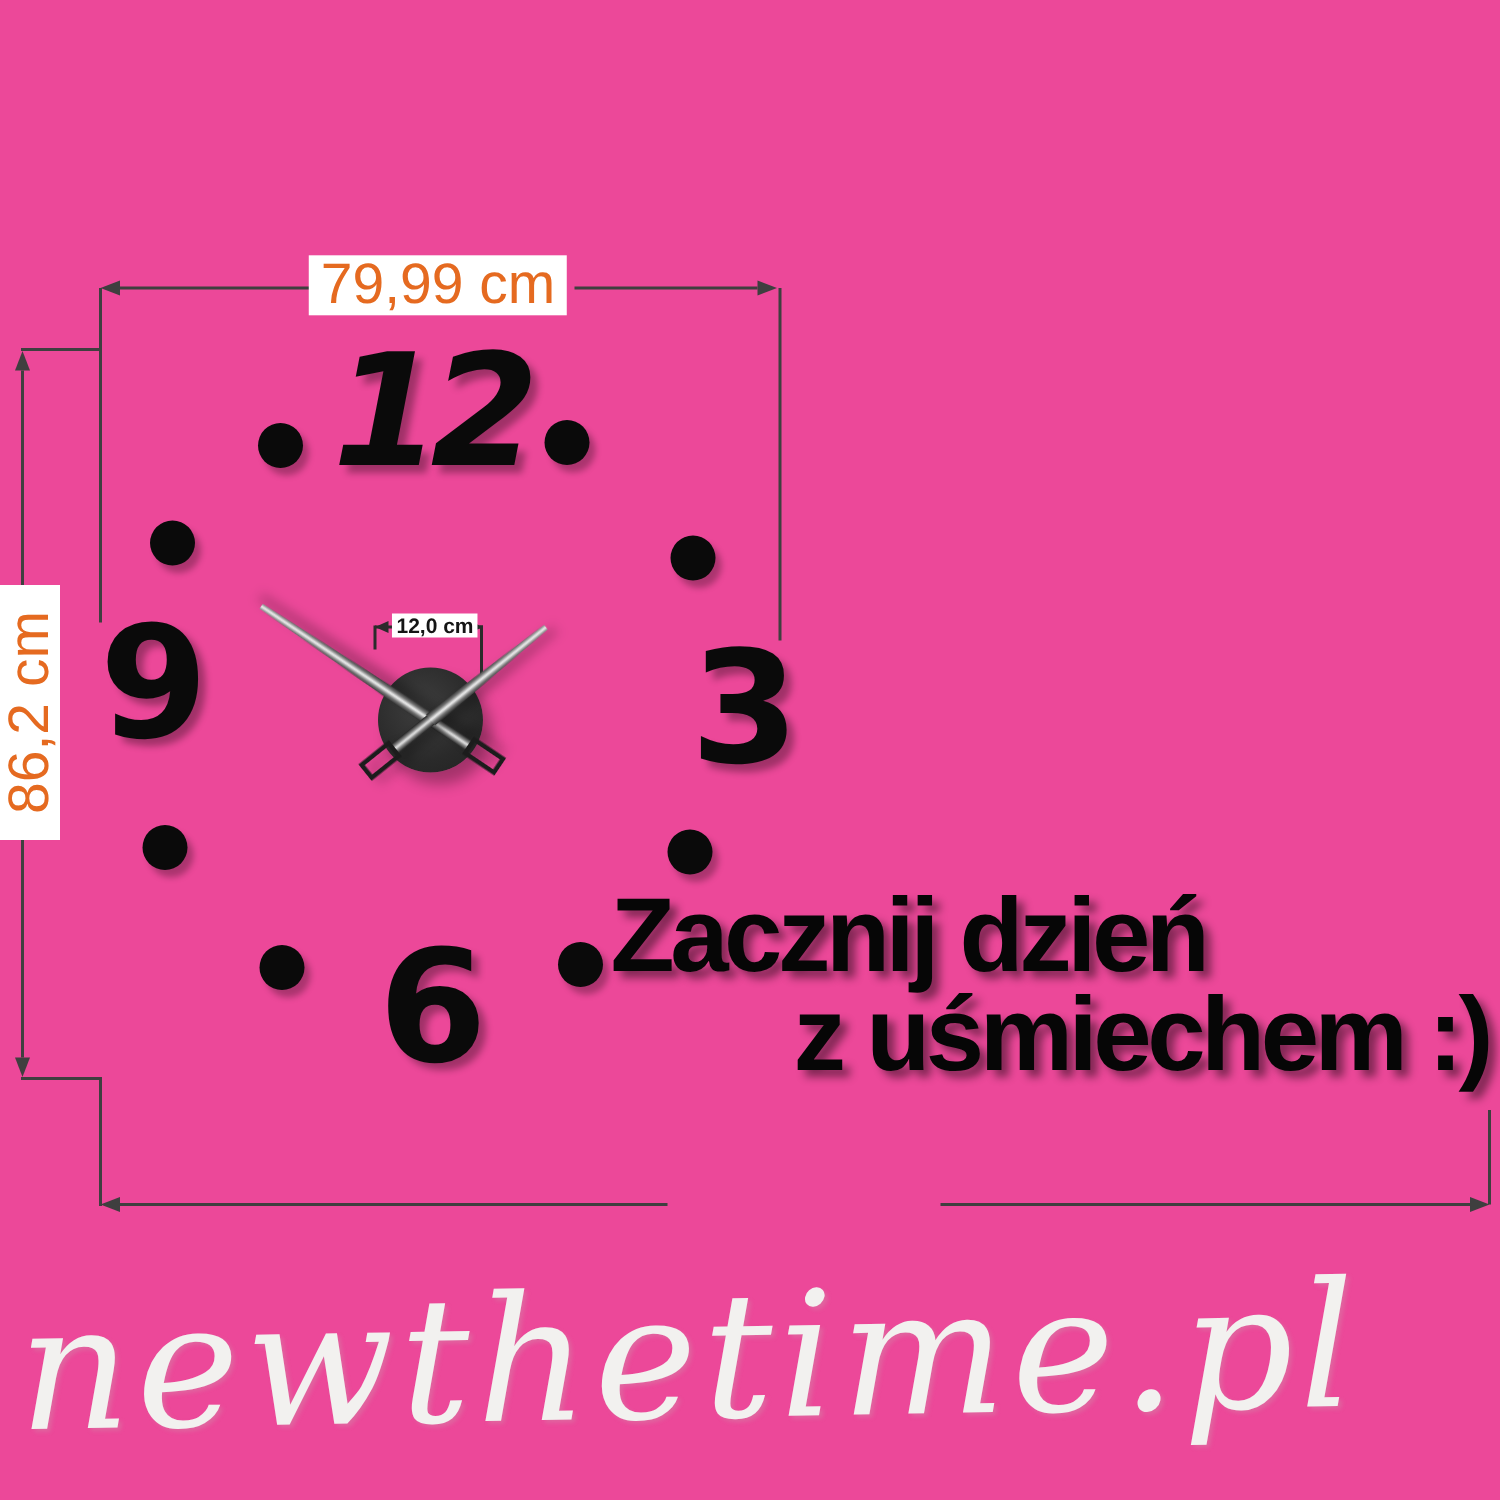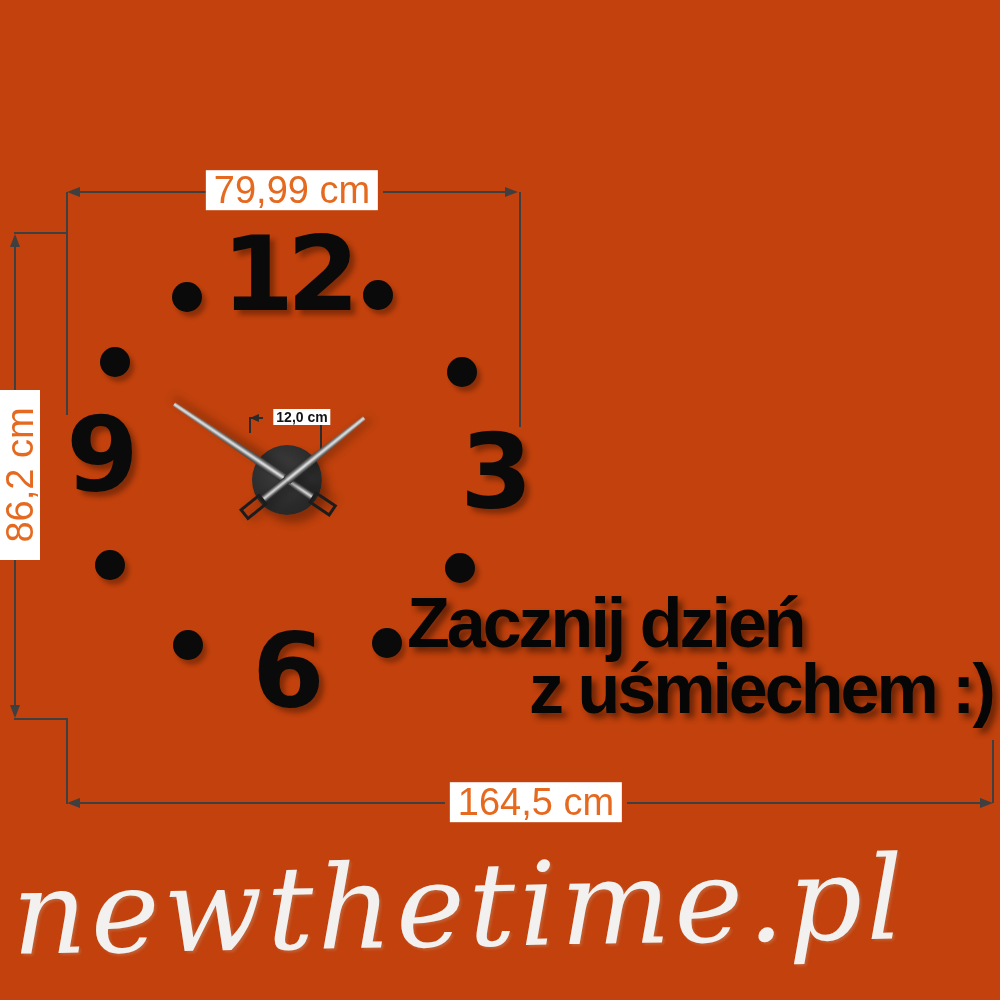--- a/index.html
+++ b/index.html
@@ -3,21 +3,21 @@
 <meta charset="utf-8">
 <title>Wall clock dimension diagram</title>
 <style>
   :root{
     --accent:#e56a20;
     --line:#3f3f3f;
     --ink:#0a0a0a;
   }
   html,body{margin:0;padding:0;background:#ffffff;}
   .stage{
-    position:relative;width:1000px;height:1000px;background:#c2410c;overflow:hidden;
+    position:relative;width:1000px;height:1000px;background:#ec4899;overflow:hidden;
     font-family:"Liberation Sans",sans-serif;
   }
   .line{position:absolute;background:var(--line);}
   .mini-line{position:absolute;background:#2b2b2b;}
   .arr{position:absolute;width:0;height:0;}
   .arr.left {border-top:5px solid transparent;border-bottom:5px solid transparent;border-right:13px solid var(--line);}
   .arr.right{border-top:5px solid transparent;border-bottom:5px solid transparent;border-left:13px solid var(--line);}
   .arr.up   {border-left:5px solid transparent;border-right:5px solid transparent;border-bottom:13px solid var(--line);}
   .arr.down {border-left:5px solid transparent;border-right:5px solid transparent;border-top:13px solid var(--line);}
   .arr.mini-left {border-top:4px solid transparent;border-bottom:4px solid transparent;border-right:9px solid #2b2b2b;}
@@ -26,21 +26,21 @@
     position:absolute;color:var(--accent);font-size:38px;line-height:40px;
     white-space:nowrap;background:#fff;padding:0 8px;
   }
   .dim-label.top{left:292px;top:191px;transform:translate(-50%,-52%);}
   .dim-label.bottom{left:536px;top:803px;transform:translate(-50%,-52%);}
   .dim-label.leftlbl{
     left:-65px;top:455px;width:170px;height:40px;text-align:center;
     transform:rotate(-90deg);padding:0;
   }
   .hub-label{
-    position:absolute;left:302px;top:417px;transform:translate(-50%,-50%);
+    position:absolute;left:290px;top:417px;transform:translate(-50%,-50%);
     color:#141414;font-size:14px;font-weight:bold;white-space:nowrap;background:#fff;padding:0 3px;
   }
   .num{
     position:absolute;transform:translate(-50%,-50%);
     font-family:"DejaVu Sans",sans-serif;font-weight:bold;font-size:104px;
     letter-spacing:-7px;color:var(--ink);line-height:1;
     text-shadow:5px 5px 5px rgba(0,0,0,0.32);
   }
   .dot{
     position:absolute;width:30px;height:30px;border-radius:50%;
@@ -103,24 +103,23 @@
   <div class="arr up" style="left:10px;top:234px"></div>
   <div class="arr down" style="left:10px;top:705px"></div>
   <div class="dim-label leftlbl">86,2 cm</div>
 
   <div class="line" style="left:66px;top:719px;width:2px;height:85px"></div>
   <div class="line" style="left:992px;top:740px;width:2px;height:63px"></div>
   <div class="line" style="left:80px;top:802px;width:365px;height:2px"></div>
   <div class="line" style="left:627px;top:802px;width:353px;height:2px"></div>
   <div class="arr left" style="left:67px;top:798px"></div>
   <div class="arr right" style="left:980px;top:798px"></div>
-  <div class="dim-label bottom">164,5 cm</div>
 
   <div>
-      <div class="num" style="left: 287px; top: 274px;">12</div>
+      <div class="num" style="left: 287px; top: 274px; font-style: italic;">12</div>
       <div class="num" style="left: 493px; top: 472px;">3</div>
       <div class="num" style="left: 285px; top: 671px;">6</div>
       <div class="num" style="left: 99px; top: 455px;">9</div>
       <div class="dot" style="left: 378px; top: 295px;"></div>
       <div class="dot" style="left: 462px; top: 372px;"></div>
       <div class="dot" style="left: 460px; top: 568px;"></div>
       <div class="dot" style="left: 387px; top: 643px;"></div>
       <div class="dot" style="left: 188px; top: 645px;"></div>
       <div class="dot" style="left: 110px; top: 565px;"></div>
       <div class="dot" style="left: 115px; top: 362px;"></div>

